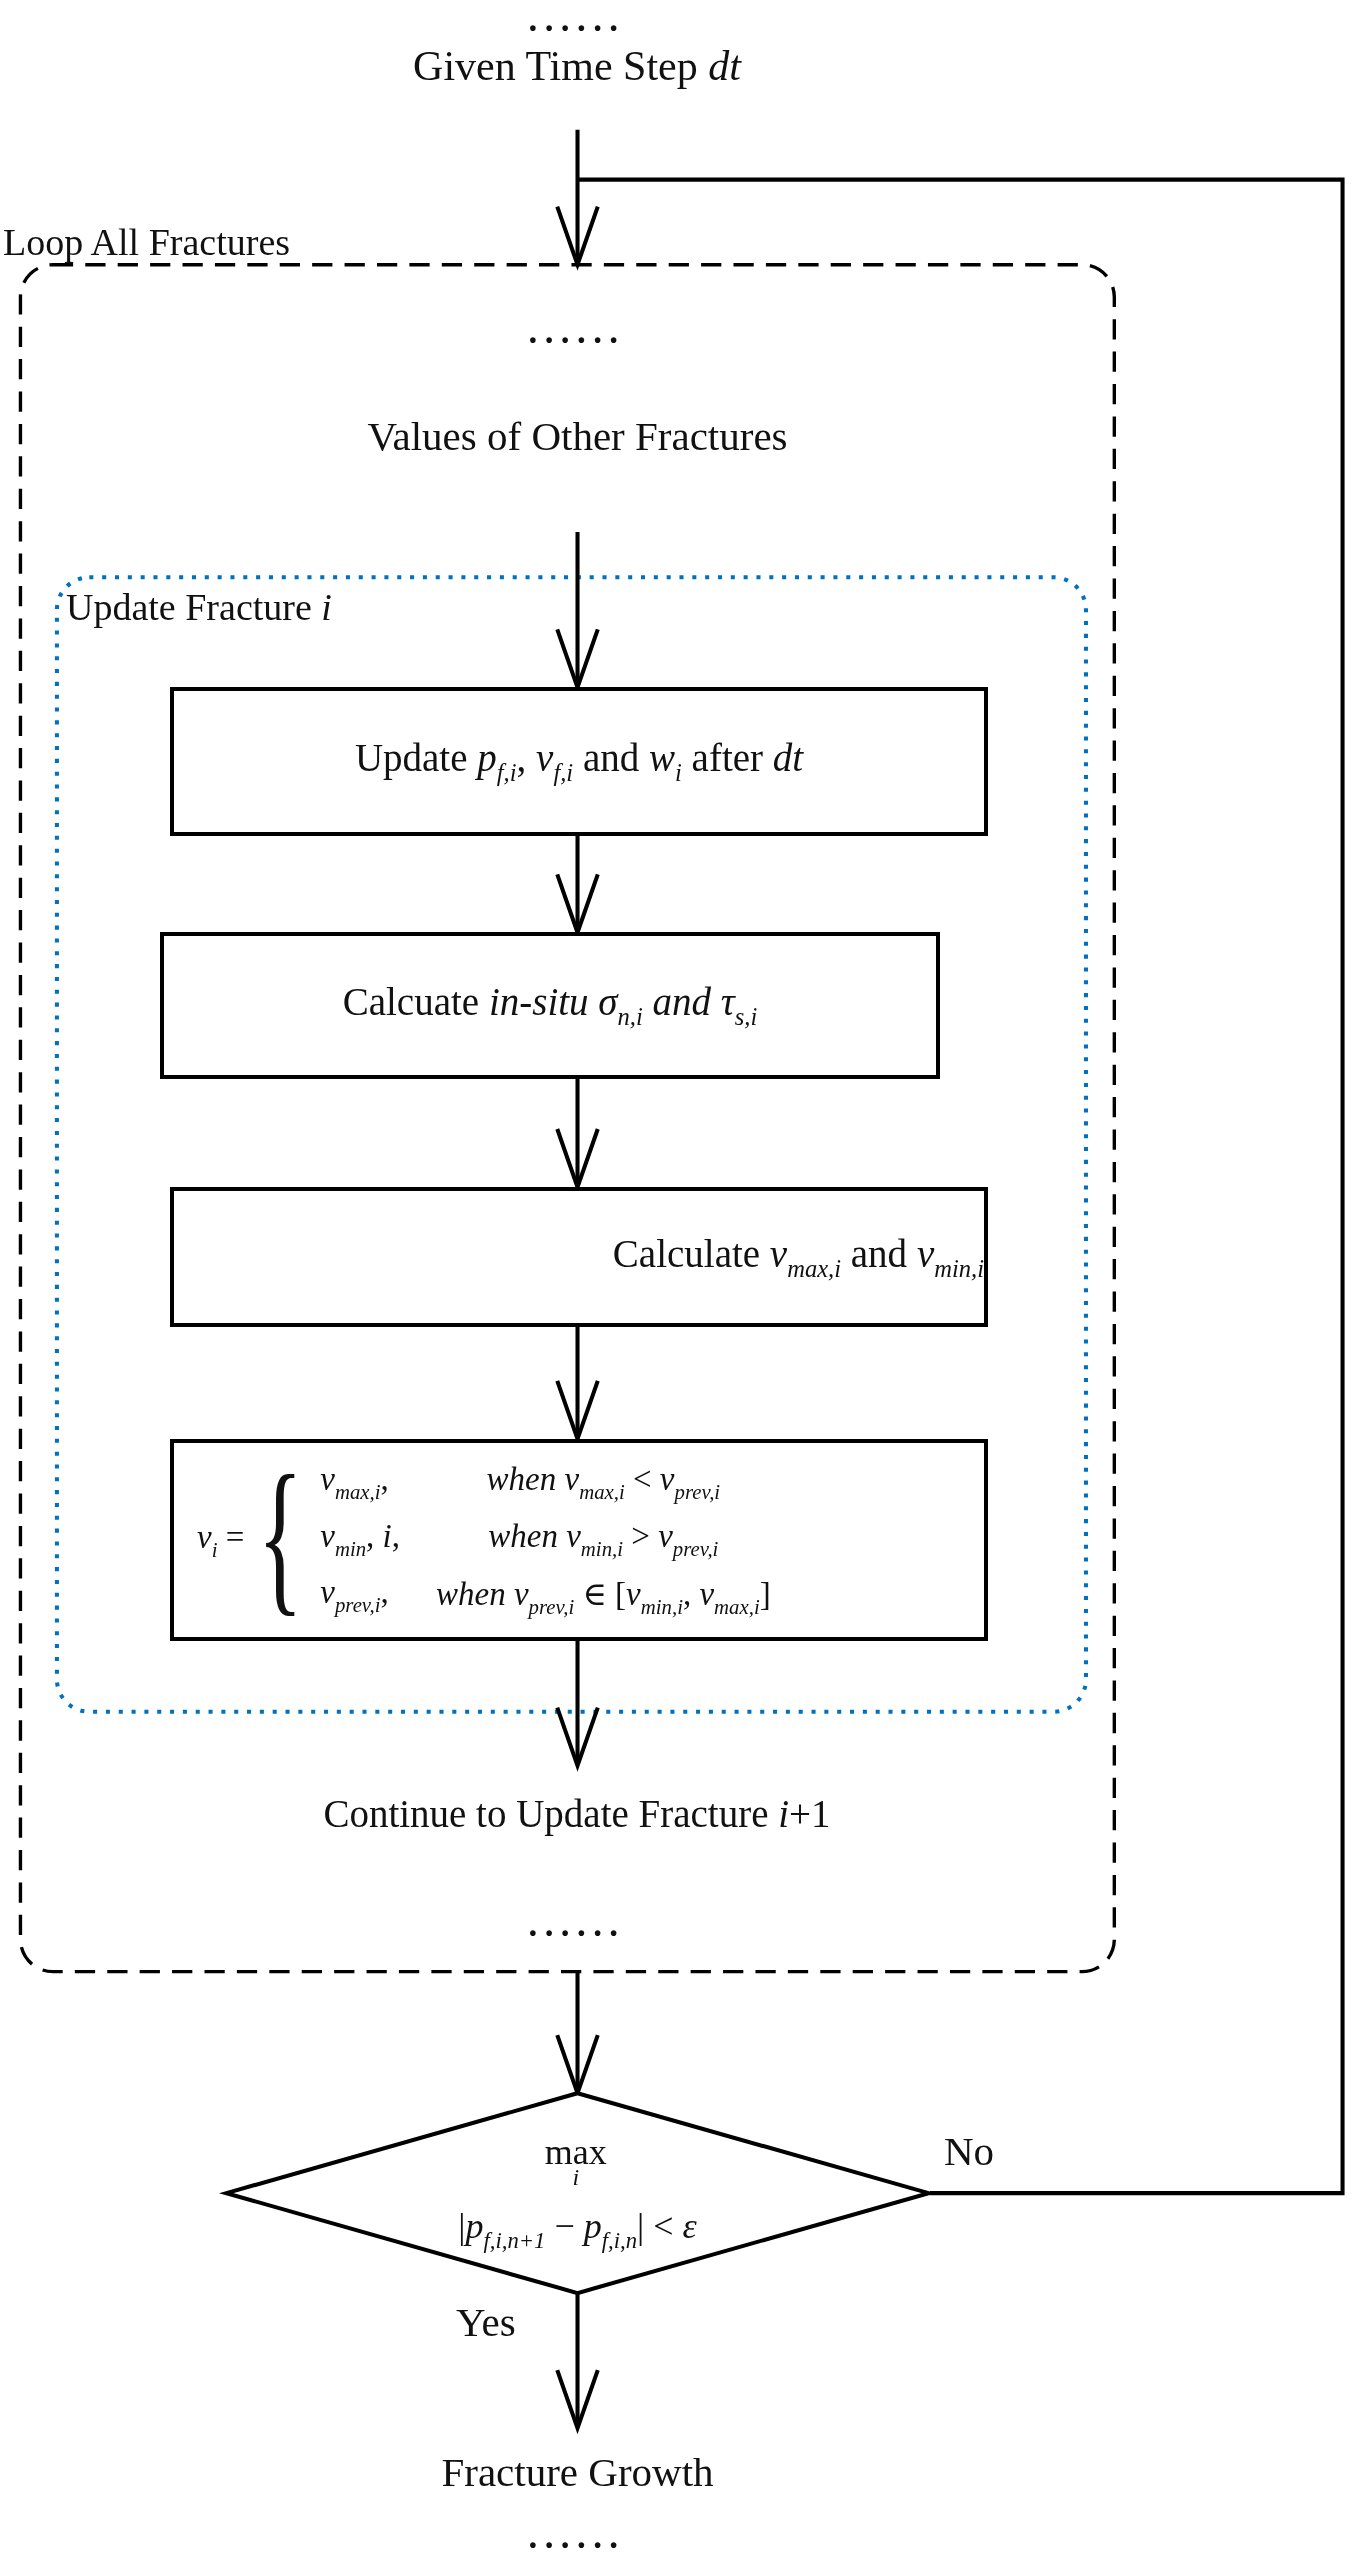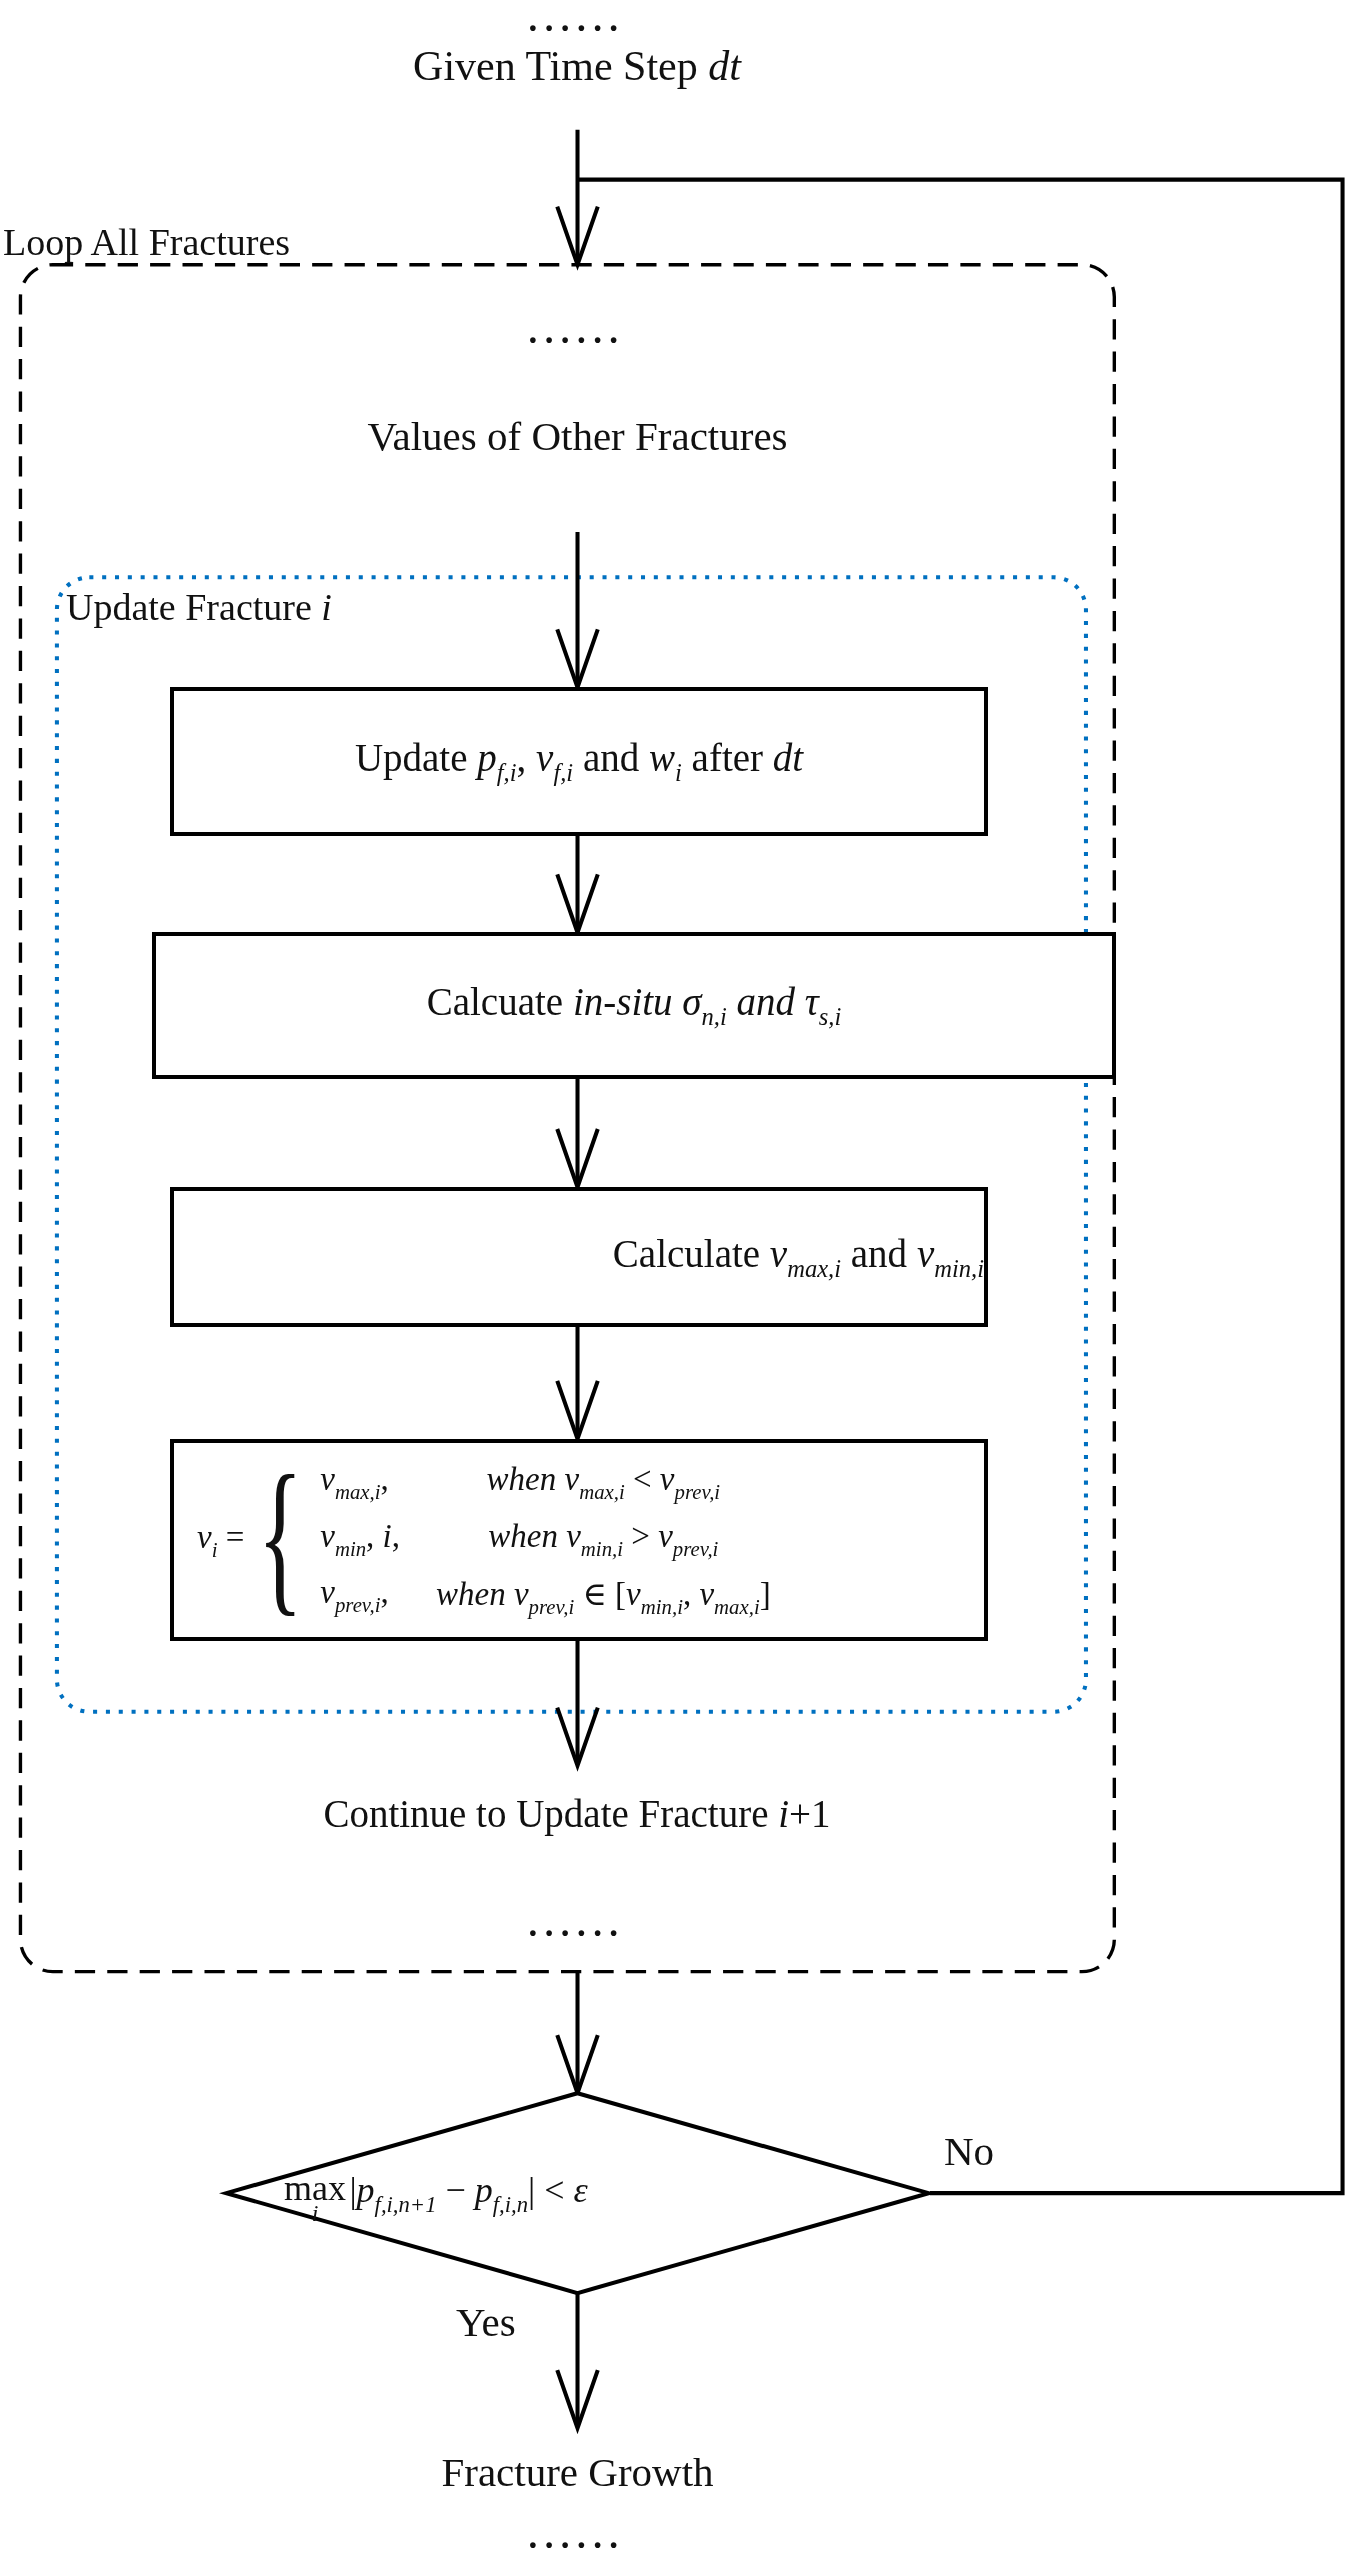--- a/index.html
+++ b/index.html
@@ -24,22 +24,22 @@
   .brace{
     font-size:172px;line-height:0;display:inline-block;
     transform:scaleX(0.55);margin:0 -8px 9.5px -5.4px;font-weight:400;
   }
   .eqrows{
     display:grid;grid-template-columns:auto auto;
     column-gap:36px;row-gap:13.5px;text-align:left;margin-left:6.8px;
   }
   .eqrows .cond{justify-self:center;}
   .dtext{
-    position:absolute;z-index:3;display:flex;align-items:center;justify-content:flex-start;
-    font-size:36px;white-space:nowrap;
+    position:absolute;z-index:3;display:flex;align-items:center;justify-content:space-between;
+    font-size:36px;white-space:nowrap;flex-direction:column;
   }
   .mx{display:inline-flex;flex-direction:column;align-items:center;line-height:.82;
       margin-right:3.4px;transform:translateY(.16em);}
   .mxi{font-size:24px;font-style:italic;}
   .blueRect{stroke:var(--blue,#0070C0);}
   .inkLine{stroke:var(--ink,#000);}
 </style>
 </head>
 <body>
 
@@ -89,21 +89,21 @@
   <div class="txt ctr" style="left:105px;top:411px;width:945px;font-size:41px;line-height:1.22;">
     <div>Values of Other Fractures</div>
   </div>
 
   <div class="txt corner-label" style="left:66px;top:585px;"><span>Update Fracture </span><span class="it">i</span></div>
 
   <div class="box" style="left:170px;top:687px;width:818px;height:149px;">
     <span><span>Update </span><span class="it">p</span><span class="sb">f,i</span><span>, </span><span class="it">v</span><span class="sb">f,i</span><span> and </span><span class="it">w</span><span class="sb">i</span><span> after </span><span class="it">dt</span></span>
   </div>
 
-  <div class="box" style="left:152px;top:932px;width:964px;height:147px;">
+  <div class="box" style="left:160px;top:932px;width:780px;height:147px;">
     <span><span>Calcuate </span><span class="it">in-situ σ</span><span class="sb">n,i</span><span class="it"> and τ</span><span class="sb">s,i</span></span>
   </div>
 
   <div class="box" style="left:170px;top:1187px;width:818px;height:140px;justify-content:flex-end;">
     <span><span>Calculate </span><span class="it">v</span><span class="sb">max,i</span><span> and </span><span class="it">v</span><span class="sb">min,i</span></span>
   </div>
 
   <div class="box" style="left:170px;top:1439px;width:818px;height:202px;justify-content:flex-start;padding-left:23px;">
     <div class="eqwrap">
       <span><span class="it">v</span><span class="sb">i</span><span> =</span></span>

